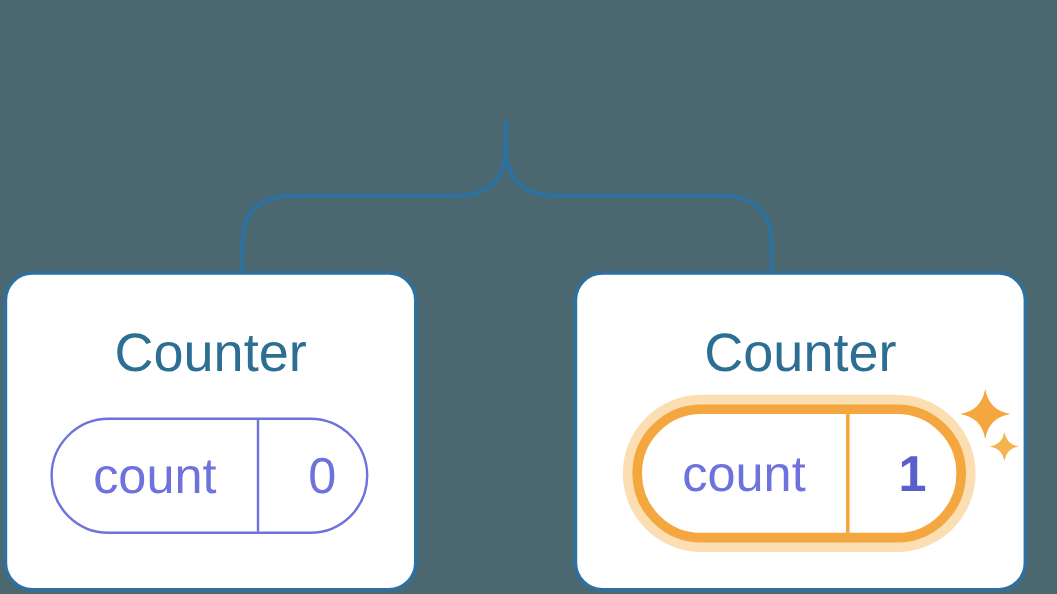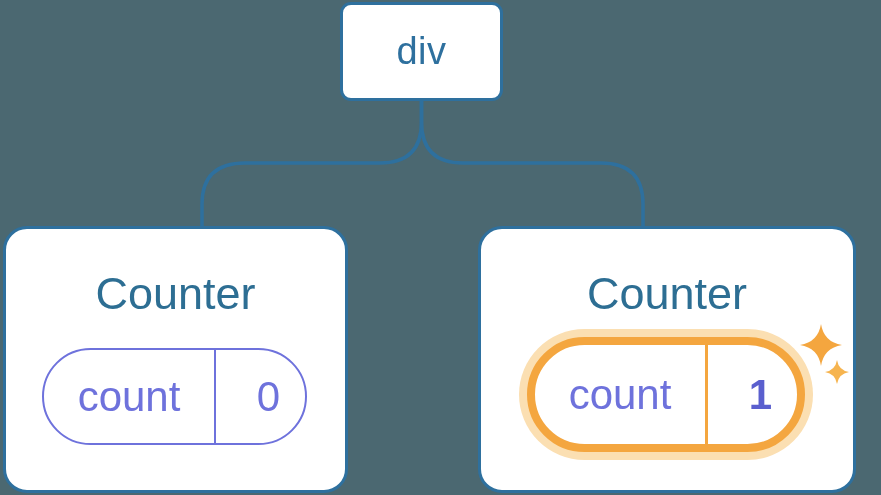--- a/index.html
+++ b/index.html
@@ -117,23 +117,20 @@
 </head>
 <body>
 
 <div class="canvas">
 
   <svg class="connectors" viewBox="0 0 881 495" xmlns="http://www.w3.org/2000/svg">
     <path d="M421.5 101 V122 Q421.5 163 380 163 H245 Q202 163 202 204 V230"></path>
     <path d="M421.5 101 V122 Q421.5 163 463 163 H601 Q643 163 643 204 V230"></path>
   </svg>
 
-  <div class="root-node">
-    <span>div</span>
-  </div>
 
   <div class="card card-left">
     <div class="card-title">Counter</div>
     <div class="pill pill-plain">
       <div class="pill-key">count</div>
       <div class="pill-value">0</div>
     </div>
   </div>
 
   <div class="card card-right">

